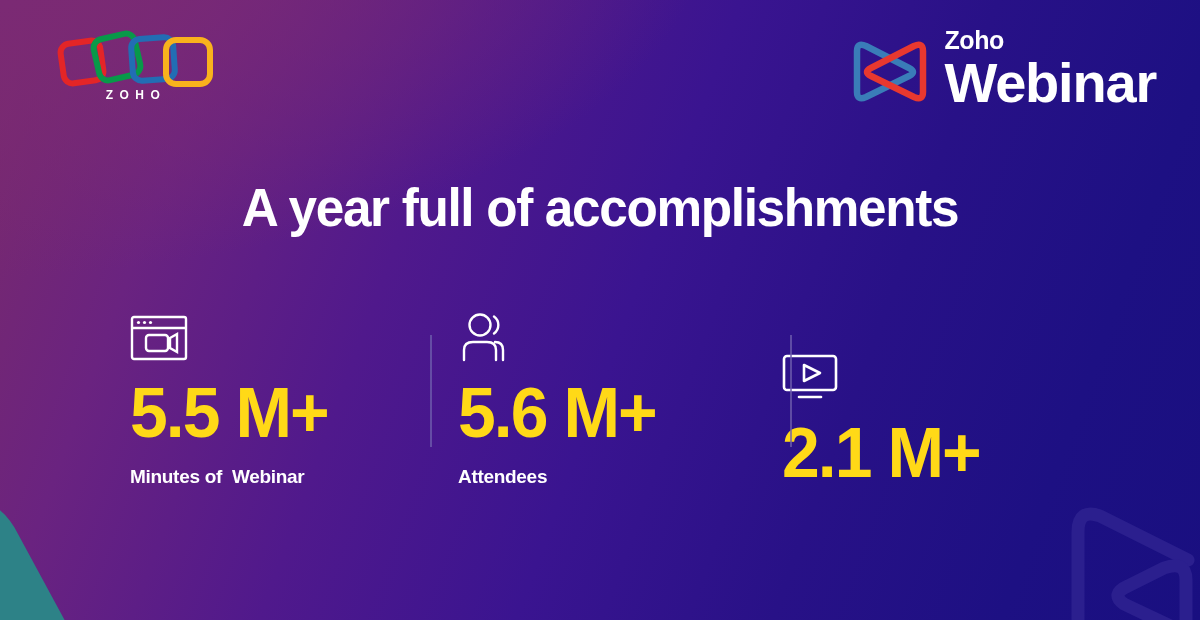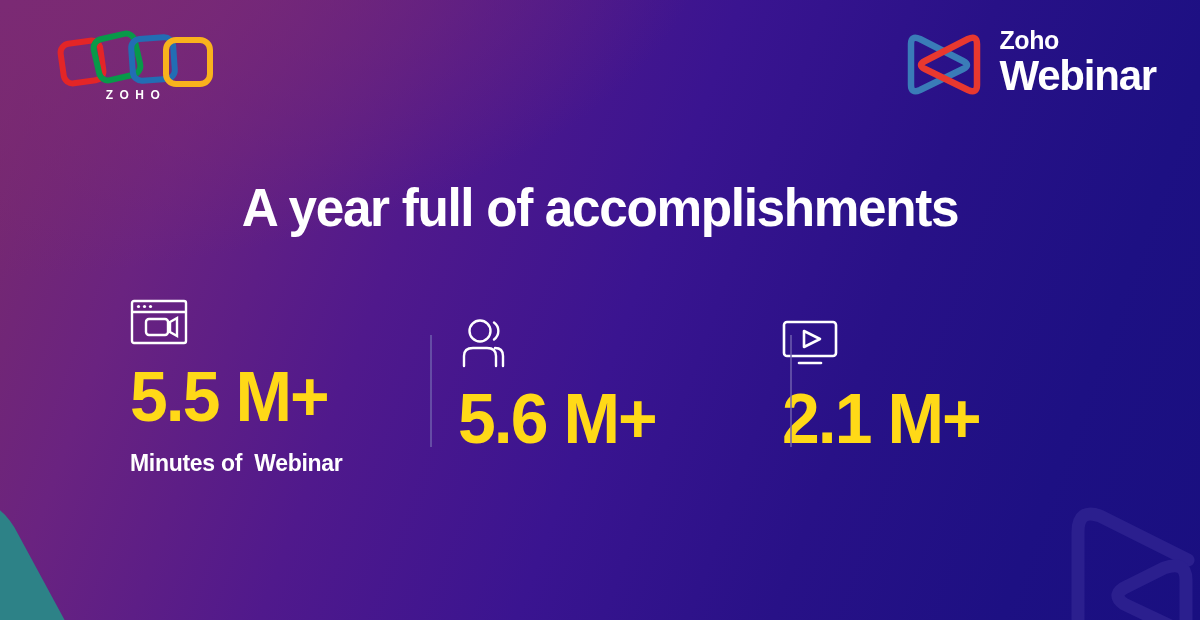--- a/index.html
+++ b/index.html
@@ -59,42 +59,42 @@
     display:block;
     color:#ffffff;
     font-size:25px;
     font-weight:700;
     letter-spacing:-0.4px;
     margin-bottom:2px;
   }
   .product-text .name{
     display:block;
     color:#ffffff;
-    font-size:42px;
+    font-size:56px;
     font-weight:700;
     letter-spacing:-1.2px;
   }
 
   
   .headline{
     position:absolute; top:176px; left:0; width:1200px;
     text-align:center;
     color:#ffffff;
     font-size:54px;
     font-weight:700;
     letter-spacing:-1.4px;
     transform:scaleX(0.95);
   }
 
   
   .stats{
     position:absolute; top:278px; left:0;
     width:1200px; height:210px;
     display:flex;
-    align-items:center;
+    align-items:flex-end;
   }
   .stat{
     position:relative;
     flex:0 0 auto;
     padding-left:0;
   }
   .stat-1{ width:360px; padding-left:130px; }
   .stat-2{ width:358px; padding-left:98px; }
   .stat-3{ width:360px; padding-left:64px; }
 
@@ -106,21 +106,21 @@
     font-weight:700;
     letter-spacing:-2px;
     line-height:1;
     transform:scaleX(0.97);
     transform-origin:left center;
     white-space:nowrap;
   }
   .stat-label{
     margin-top:18px;
     color:#ffffff;
-    font-size:23px;
+    font-size:19px;
     font-weight:700;
     letter-spacing:-0.3px;
     white-space:pre;
   }
 
   .divider{
     position:absolute;
     top:57px;
     width:2px; height:112px;
     background:#6f5fae;
@@ -199,20 +199,21 @@
         <svg width="62" height="50" viewBox="0 0 62 50">
           <g fill="none" stroke="#ffffff" stroke-width="2.4" stroke-linecap="round">
             <circle cx="22" cy="13" r="10.5"></circle>
             <path d="M36 4.5 A 10.5 10.5 0 0 1 36 21.5"></path>
             <path d="M6 48 L6 38 Q6 30 15 30 L29 30 Q38 30 38 38 L38 48"></path>
             <path d="M45 48 L45 38 Q45 30 37 30"></path>
           </g>
         </svg>
       </div>
       <div class="stat-value">5.6 M+</div>
+      <div class="stat-label">Attendees</div>
     </div>
 
     <div class="stat stat-3">
       <div class="stat-icon">
         <svg width="60" height="48" viewBox="0 0 60 48">
           <g fill="none" stroke="#ffffff" stroke-width="2.6" stroke-linejoin="round" stroke-linecap="round">
             <rect x="2" y="2" width="52" height="34" rx="3"></rect>
             <path d="M22 11 L38 19 L22 27 Z"></path>
             <line x1="17" y1="43" x2="39" y2="43"></line>
           </g>

